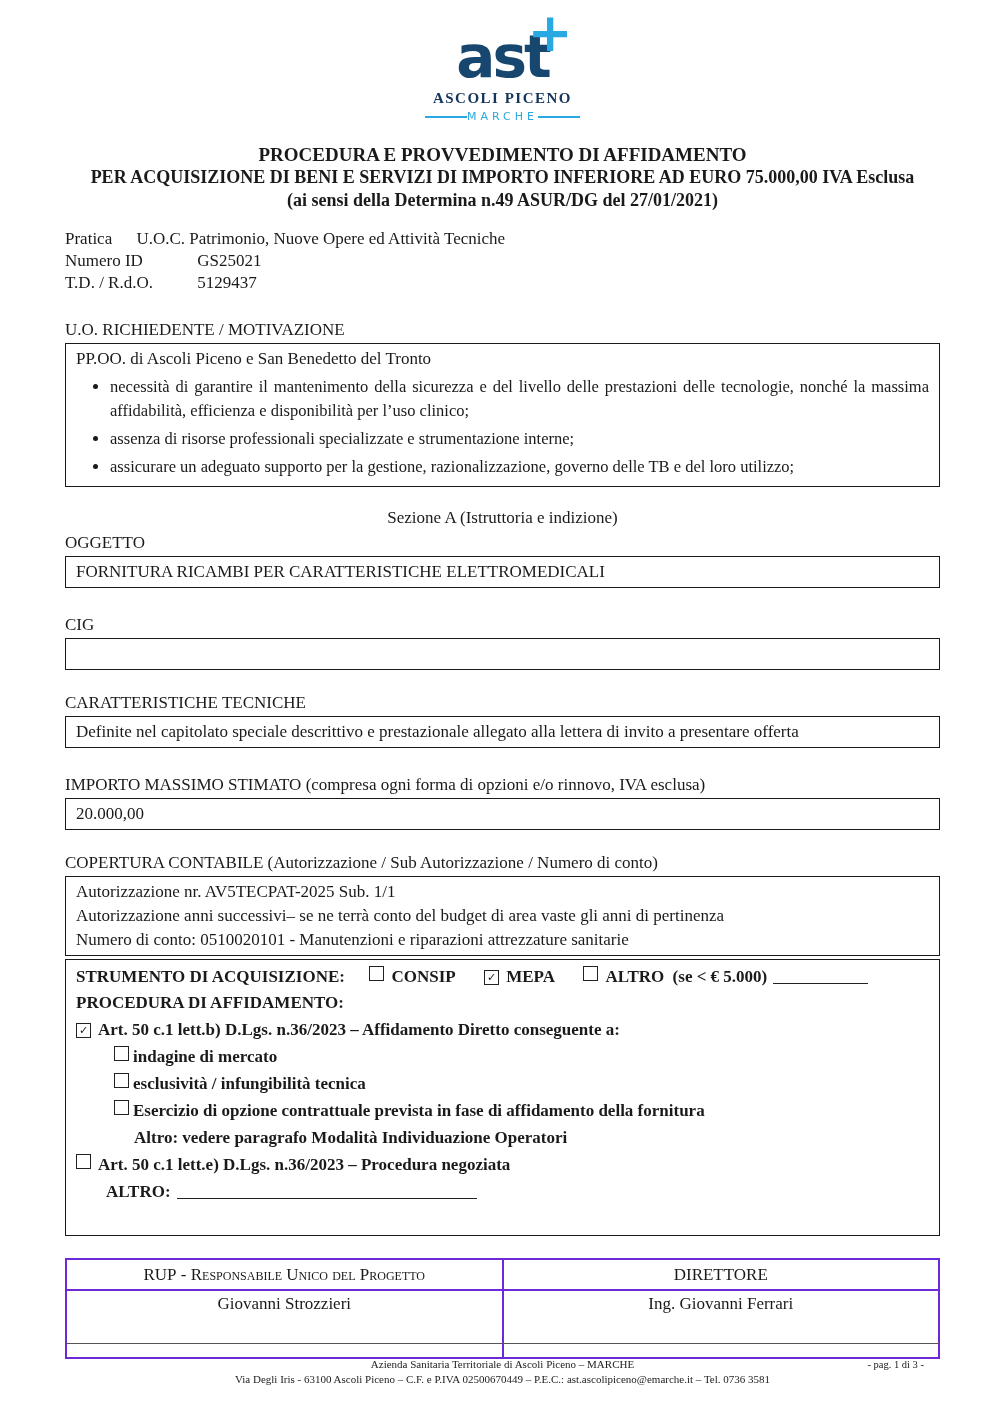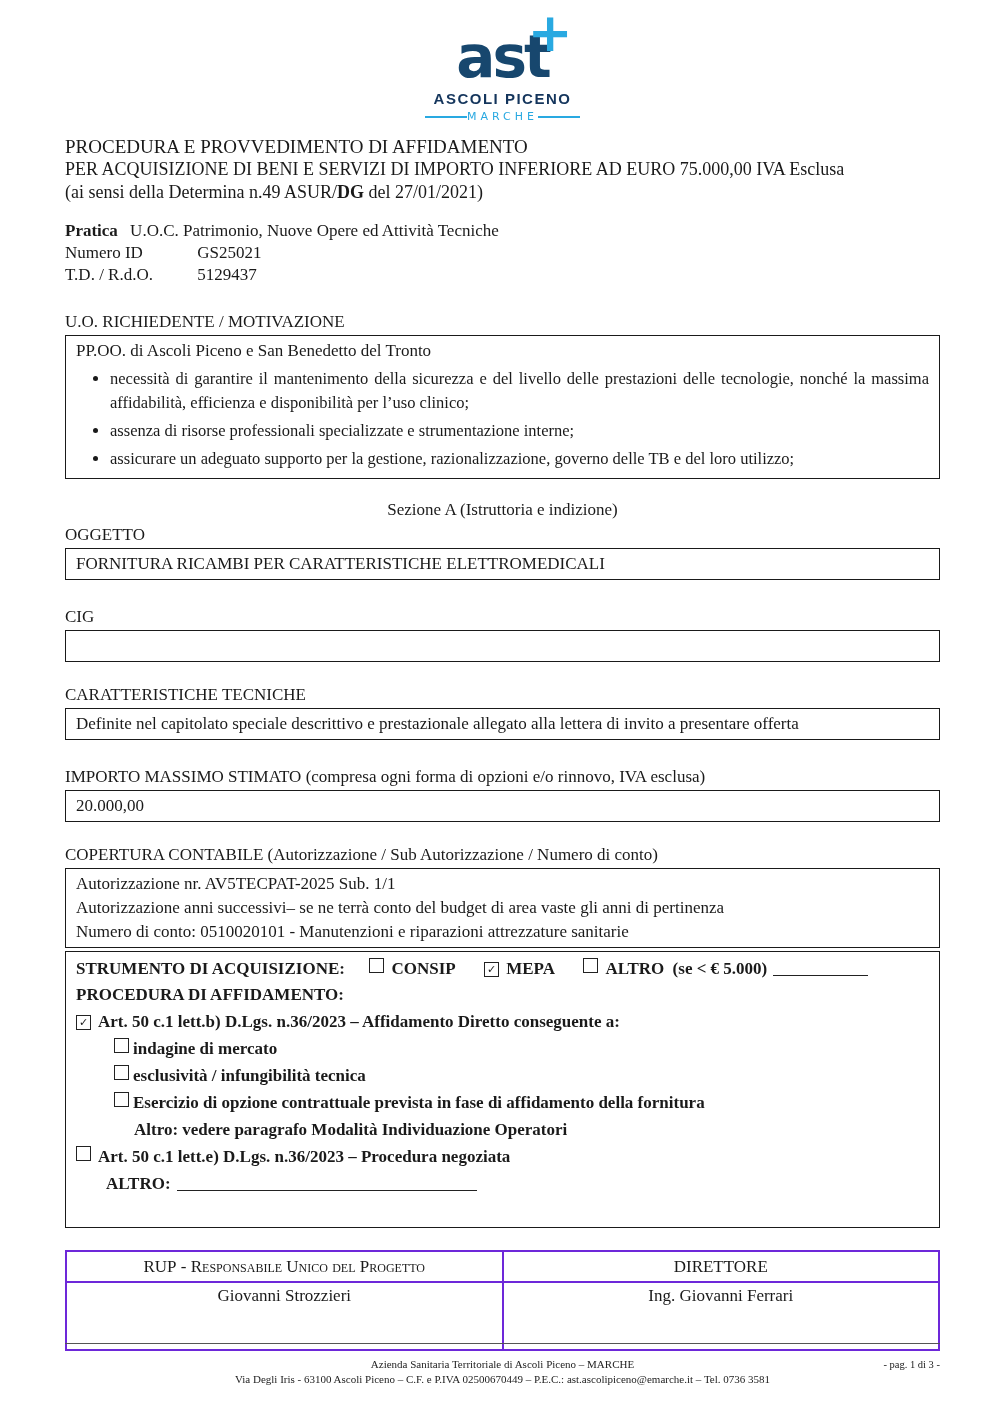--- a/index.html
+++ b/index.html
@@ -4,37 +4,37 @@
 <style>
   html,body { margin:0; padding:0; background:#ffffff; }
   body { width:1000px; height:1414px; font-family:"Liberation Serif", serif; color:#1a1a1a; }
   .page { position:relative; width:1000px; height:1414px; box-sizing:border-box; padding:26px 60px 0 65px; overflow:hidden; }
 
   
   .logo-block { text-align:center; }
   .logo-mark { position:relative; display:inline-block; font-family:"DejaVu Sans", sans-serif;
                font-weight:bold; font-size:58px; line-height:62px; color:#17476e; letter-spacing:-3px; }
   .logo-plus { position:absolute; top:-20px; right:-24px; color:#29a9e1; font-size:54px; line-height:54px; letter-spacing:0; }
-  .logo-city { margin-top:2px; font-family:Liberation Sans, sans-serif; font-weight:bold; font-size:15px;
+  .logo-city { margin-top:2px; font-family:Liberation Serif, serif; font-weight:bold; font-size:15px;
                letter-spacing:1.5px; color:#14355c; }
   .logo-region { margin-top:3px; display:flex; align-items:center; justify-content:center; 
                font-family:"DejaVu Sans", sans-serif; font-size:11px; letter-spacing:4px; color:#29a9e1; }
   .logo-dash { display:inline-block; width:42px; height:0; border-top:2px solid #29a9e1; }
 
   
-  .title { margin-top:12px; line-height:23px; }
+  .title { margin-top:20px; text-align:center; line-height:23px;font-weight:bold; }
   .title-l1 { font-size:19px; }
   .title-l2 { font-size:18px; white-space:nowrap; }
   .title-l3 { font-size:18px; }
 
   
   .meta { margin-top:16px; font-size:17px; line-height:21px; }
   .meta-row { margin-bottom:1px; }
   .meta-label { display:inline-block; min-width:128px; }
-  .meta-row.inline .meta-label { min-width:0; margin-right:8px;font-weight:bold; }
+  .meta-row.inline .meta-label { min-width:0; margin-right:20px; }
 
   
   .sec-label { font-size:17px; }
   .box { border:1px solid #1a1a1a; margin-top:3px; padding:3px 10px; font-size:17px; line-height:24px; }
   .box.empty { height:24px; }
 
   .uo-box ul { margin:4px 0 2px 0; padding-left:34px; }
   .uo-box li { margin-bottom:4px; text-align:justify; font-size:16.5px; line-height:24px; }
 
   .sezione-a { margin-top:21px; text-align:center; font-size:17px; }
@@ -62,21 +62,21 @@
   
   .sign-table { width:100%; border-collapse:collapse; margin-top:22px; }
   .sign-table td { border:2px solid #6d28d9; text-align:center; font-size:17px; }
   .sign-table .hdr td { height:27px; }
   .sign-table .body td { height:62px; vertical-align:top; padding-top:3px; }
   .smallcaps { font-variant:small-caps; }
 
   
   .footer { position:absolute; left:65px; right:60px; top:1343px; border-top:1px solid #555; padding-top:13px;
             text-align:center; font-size:11px; line-height:15px; color:#222; }
-  .footer-page { position:absolute; right:0; top:13px; font-size:10.5px; }
+  .footer-page { position:absolute; right:16px; top:13px; font-size:10.5px; }
 </style>
 </head>
 <body>
 
 <div class="page">
 
   <div class="logo-block">
     <div class="logo-mark"><span>as</span><span>t</span><span class="logo-plus">+</span></div>
     <div class="logo-city">ASCOLI PICENO</div>
     <div class="logo-region">

